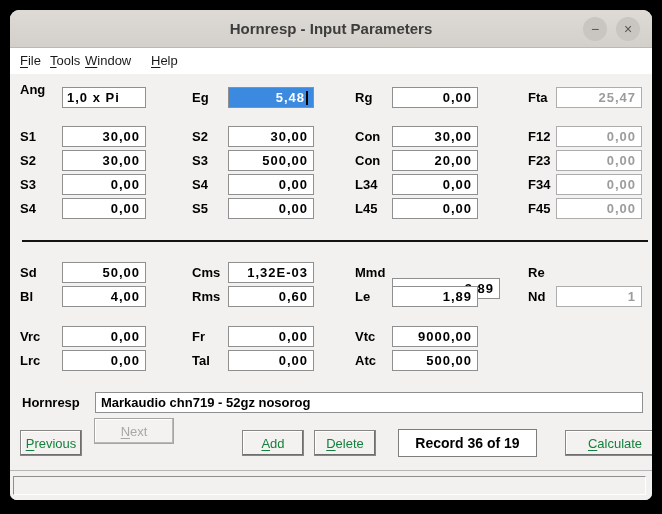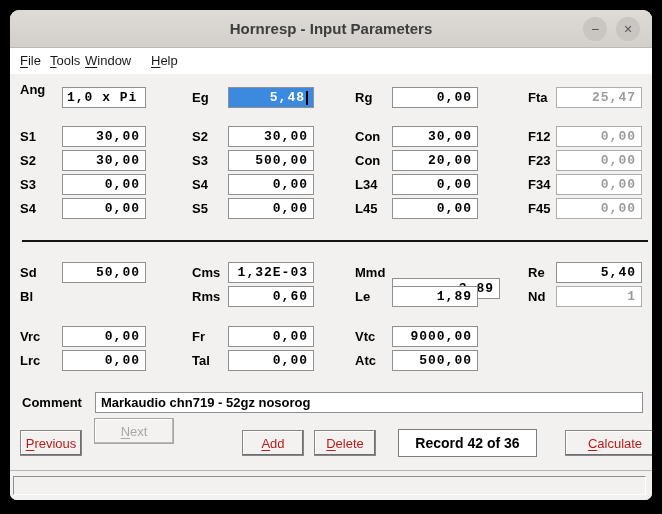--- a/index.html
+++ b/index.html
@@ -38,40 +38,40 @@
   .form{position:relative;height:394px;background:#f2f1ef;}
   .lbl{
     position:absolute;font-weight:bold;font-size:13px;color:#000;
     white-space:nowrap;
   }
   .fld{
     position:absolute;height:21px;box-sizing:border-box;background:#fff;
     border:1px solid #8f8f8f;
     display:flex;align-items:center;justify-content:flex-end;
     padding:0 5px;
-    font-family:Liberation Mono, monospace;font-weight:bold;font-size:13px;color:#000;
+    font-family:Liberation Sans, sans-serif;font-weight:bold;font-size:13px;color:#000;
     letter-spacing:1px;
   }
   .fld.left{justify-content:flex-start;padding-left:4px;}
   .fld.dis{border-color:#adadad;color:#9c9c9c;}
   .fld.sel{background:#3b8ae0;color:#fff;}
   .caret{width:2px;height:14px;background:#000;margin-left:1px;}
   .divider{position:absolute;height:2px;background:#141414;}
   
   .fld.comment{
     justify-content:flex-start;padding-left:5px;letter-spacing:0;
     font-family:"Liberation Sans", sans-serif;font-size:13px;
   }
   
   .btn{
     position:absolute;height:26px;box-sizing:border-box;background:#f4f2f0;
     border:1px solid #868686;
     box-shadow:inset -1px -1px 0 #6e6e6e, inset 1px 1px 0 #ffffff;
     display:flex;align-items:center;justify-content:center;
-    font-size:13px;color:#b91c1c;cursor:default;
+    font-size:13px;color:#15803d;cursor:default;
   }
   .btn.disabled{
     color:#a8a8a8;border-color:#a5a5a5;
     box-shadow:inset -1px -1px 0 #b9b9b9, inset 1px 1px 0 #ffffff;
   }
   .record{
     position:absolute;height:28px;box-sizing:border-box;background:#fff;
     border:1px solid #7d7d7d;
     display:flex;align-items:center;justify-content:center;
     font-size:14px;font-weight:bold;color:#000;
@@ -204,25 +204,25 @@
       </div>
     <div class="lbl" style="left:182px;top:191px">Cms</div>
     <div class="fld" style="left:218px;top:188px;width:86px">
         <span>1,32E-03</span>
       </div>
     <div class="lbl" style="left:345px;top:191px">Mmd</div>
     <div class="fld" style="left:382px;top:204px;width:108px">
         <span>3,89</span>
       </div>
     <div class="lbl" style="left:518px;top:191px">Re</div>
-    <div class="fld" style="left:546px;top:188px;width:86px">
-        <span>5,40</span>
-      </div>
 
     <div class="lbl" style="left:10px;top:215px">Bl</div>
+    <div class="fld" style="left:52px;top:212px;width:84px">
+        <span>4,00</span>
+      </div>
     <div class="lbl" style="left:182px;top:215px">Rms</div>
     <div class="fld" style="left:218px;top:212px;width:86px">
         <span>0,60</span>
       </div>
     <div class="lbl" style="left:345px;top:215px">Le</div>
     <div class="fld" style="left:382px;top:212px;width:86px">
         <span>1,89</span>
       </div>
     <div class="lbl" style="left:518px;top:215px">Nd</div>
     <div class="fld dis" style="left:546px;top:212px;width:86px">
@@ -248,38 +248,38 @@
       </div>
     <div class="lbl" style="left:182px;top:279px">Tal</div>
     <div class="fld" style="left:218px;top:276px;width:86px">
         <span>0,00</span>
       </div>
     <div class="lbl" style="left:345px;top:279px">Atc</div>
     <div class="fld" style="left:382px;top:276px;width:86px">
         <span>500,00</span>
       </div>
 
-    <div class="lbl" style="left:12px;top:321px">Comment</div>
+    <div class="lbl" style="left:12px;top:321px">Hornresp</div>
     <div class="fld comment" style="left:85px;top:318px;width:548px;font-weight:bold">
         <span>Markaudio chn719 - 52gz nosorog</span>
       </div>
 
     <div class="btn" style="left:10px;top:356px;width:62px">
         <span><span class="mn">P</span><span>revious</span></span>
       </div>
     <div class="btn disabled" style="left:84px;top:344px;width:80px">
         <span><span class="mn">N</span><span>ext</span></span>
       </div>
     <div class="btn" style="left:304px;top:356px;width:62px">
         <span><span class="mn">D</span><span>elete</span></span>
       </div>
     <div class="btn" style="left:232px;top:356px;width:62px">
         <span><span class="mn">A</span><span>dd</span></span>
       </div>
-    <div class="record" style="left:388px;top:355px;width:139px">Record 42 of 36</div>
+    <div class="record" style="left:388px;top:355px;width:139px">Record 36 of 19</div>
     <div class="btn" style="left:555px;top:356px;width:100px">
         <span><span class="mn">C</span><span>alculate</span></span>
       </div>
 
   </div>
 
   <div class="statusbar">
     <div class="hairline"></div>
     <div class="status-panel"></div>
   </div>

